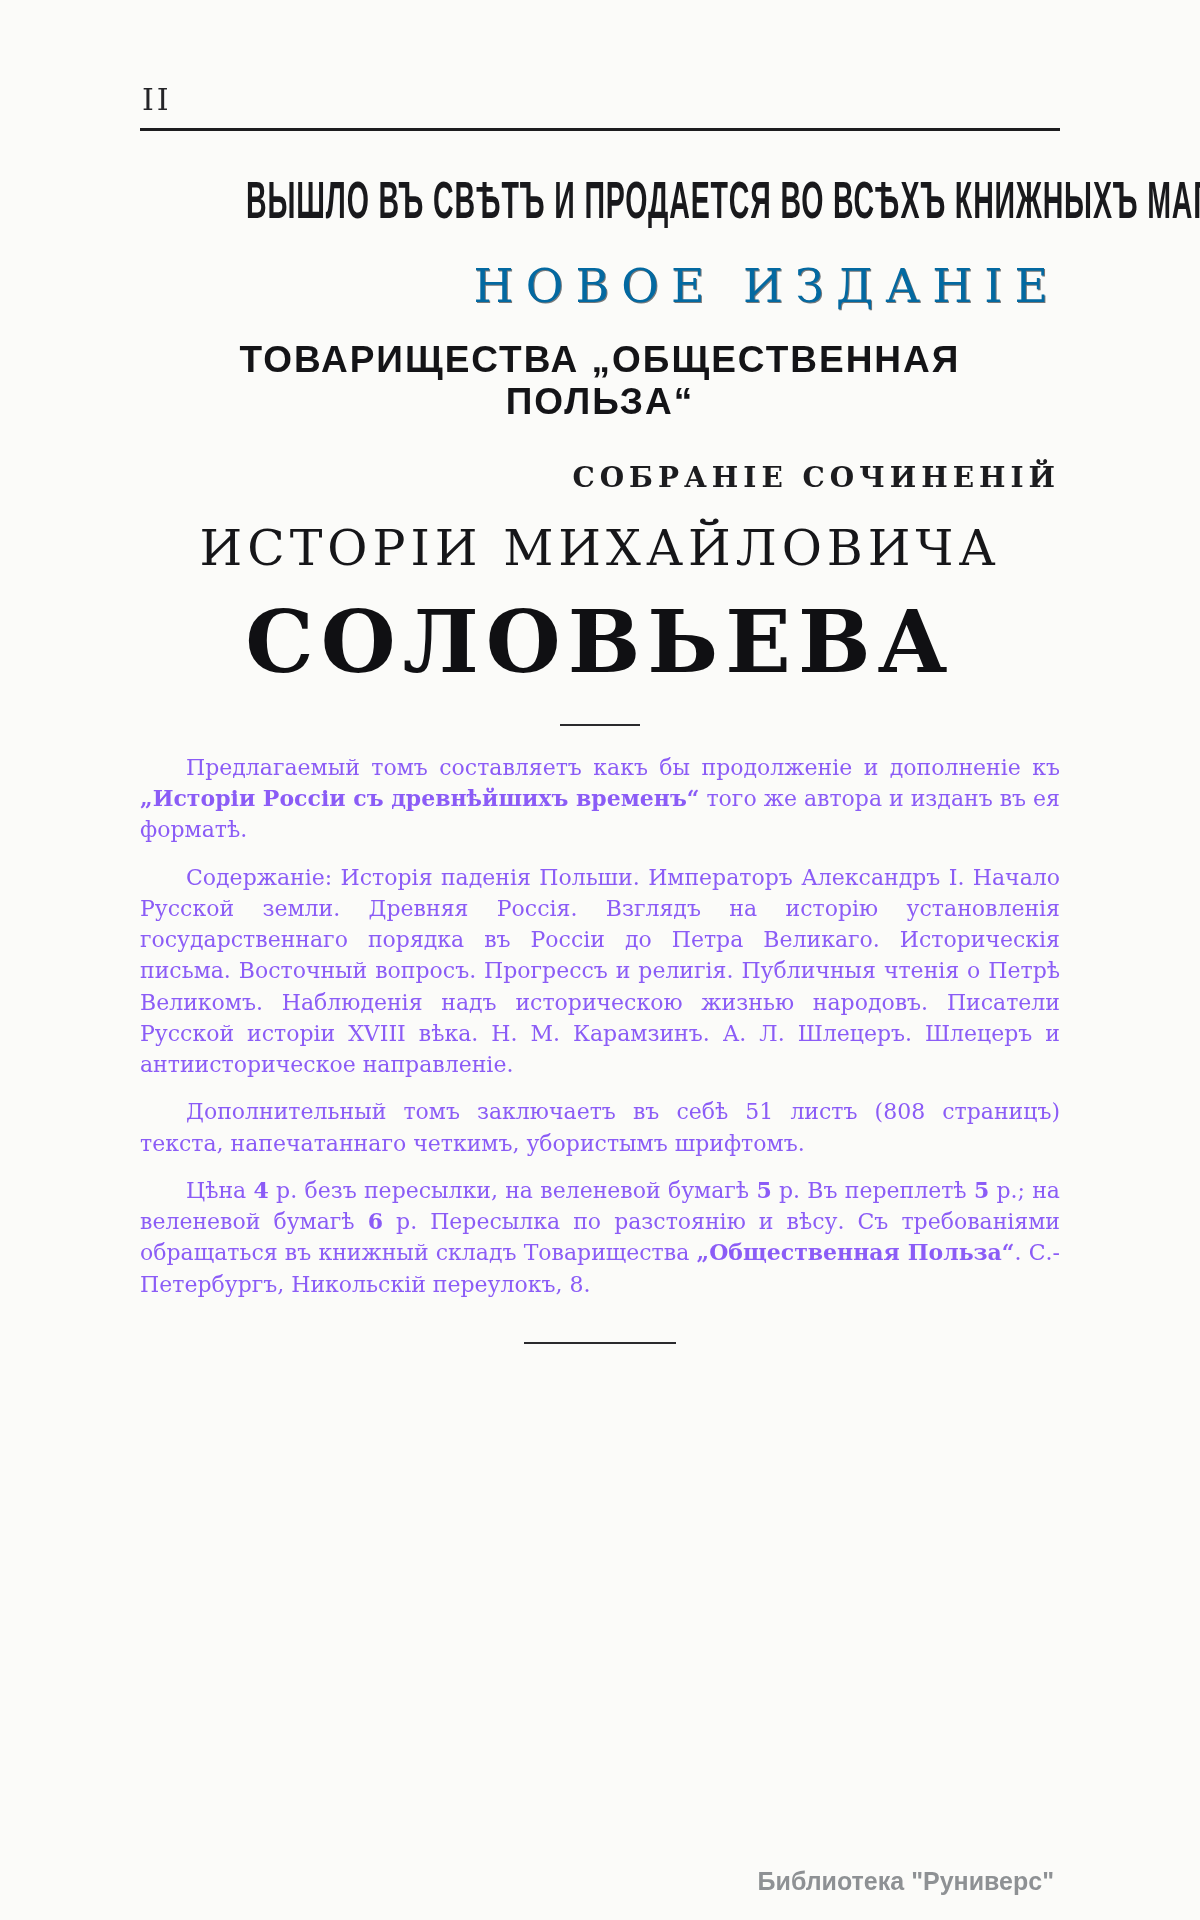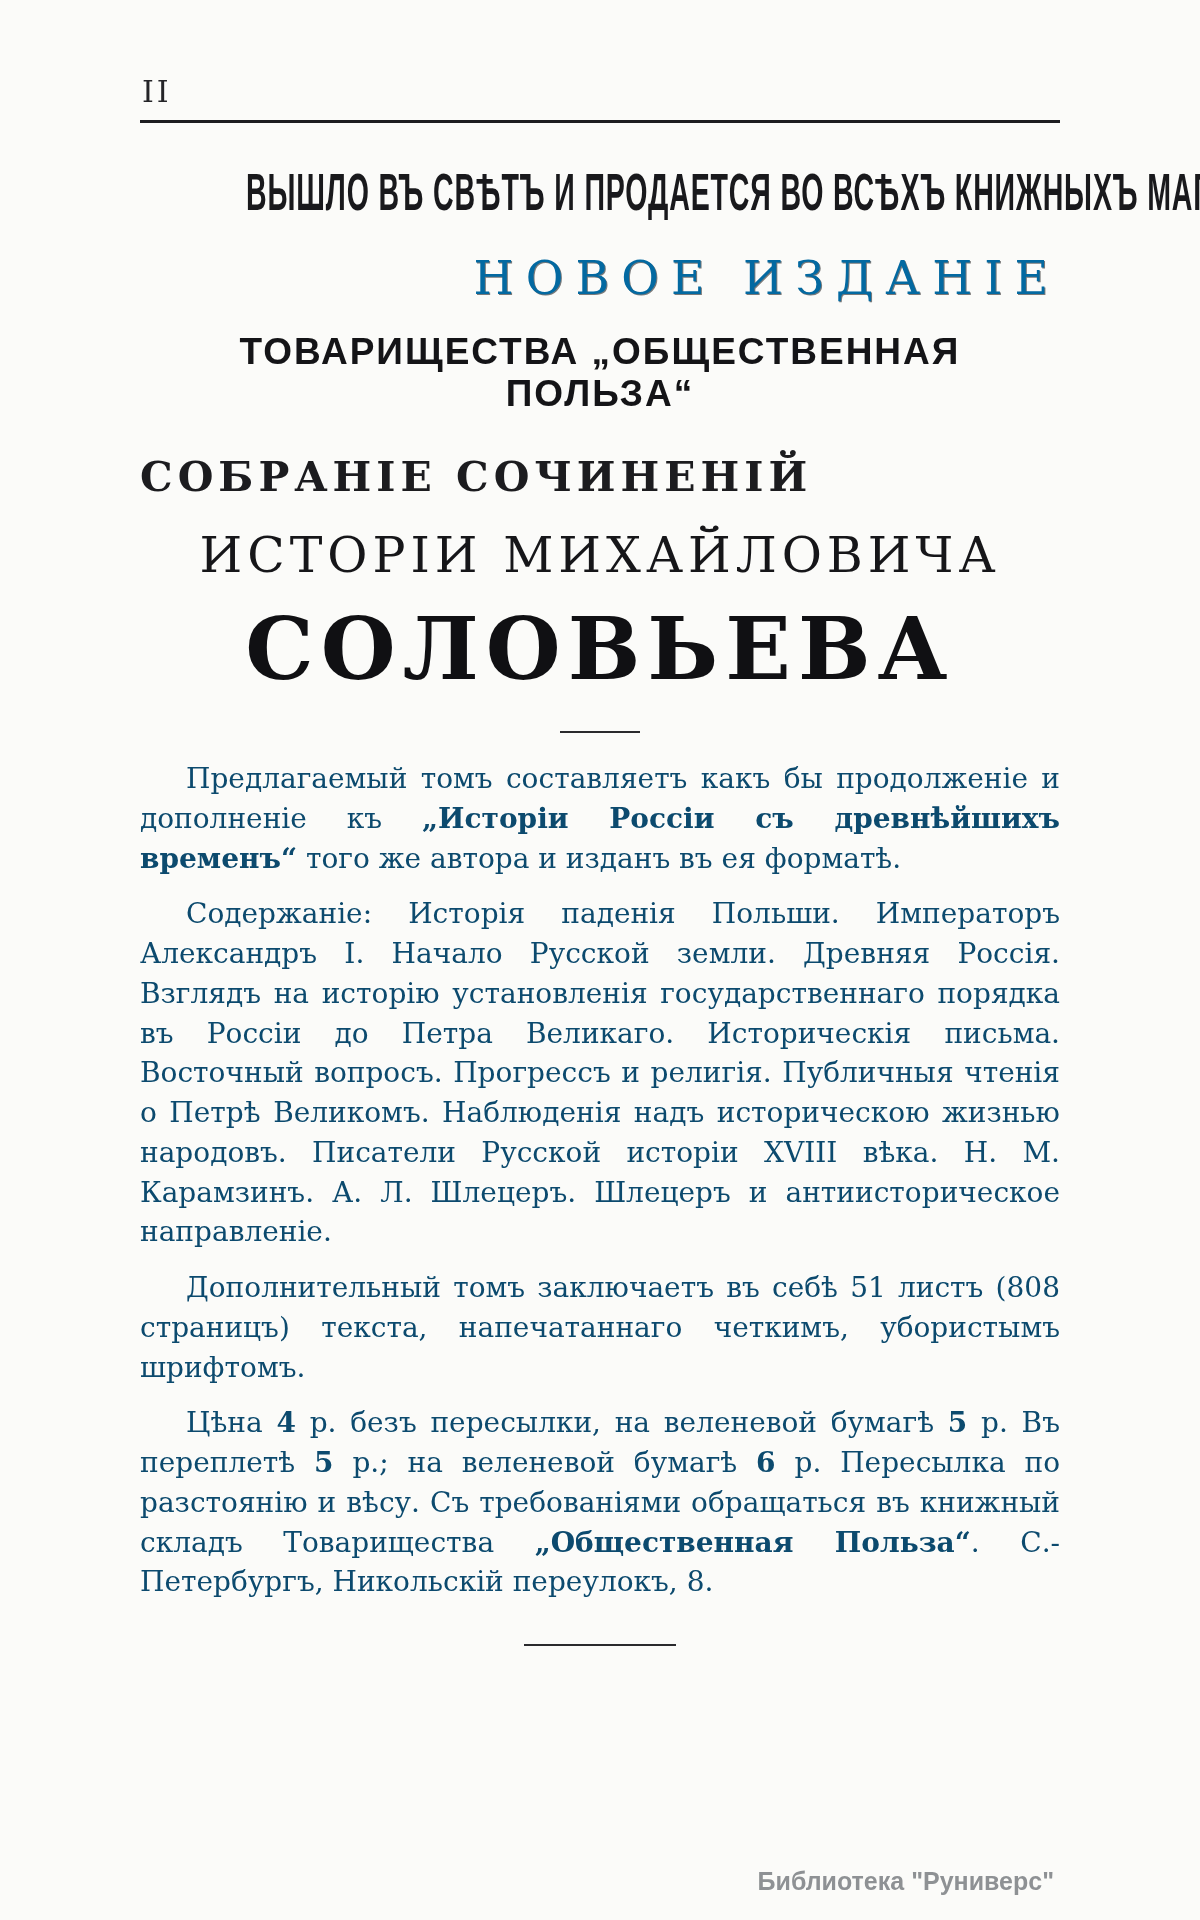--- a/index.html
+++ b/index.html
@@ -5,21 +5,21 @@
   * { box-sizing: border-box; }
   html, body { margin: 0; padding: 0; }
   body {
     width: 1200px; height: 1920px;
     background: #fbfbf9;
     color: #1b1b1d;
     font-family: "DejaVu Serif", serif;
     position: relative;
     overflow: hidden;
   }
-  .page { width: 920px; margin: 4px auto; padding-top: 68px; }
+  .page { width: 920px; margin: 12px auto; padding-top: 68px; }
 
   .header { position: relative; height: 36px; }
   .page-number {
     position: absolute; left: 2px; top: 2px;
     font-size: 30px; letter-spacing: 3px; color: #242428;
   }
   .running-title {
     text-align: center; font-size: 25px; letter-spacing: 17px;
     padding-left: 17px; color: #202024;
   }
@@ -37,42 +37,42 @@
     text-align: right; margin-top: 32px;
     font-size: 46px; letter-spacing: 12px; font-weight: 400;
     color: #0369a1; text-shadow: 1px 1px 0 #7a7a7a;
   }
   .m-line3 {
     text-align: center; margin-top: 26px;
     font-family: "Liberation Sans", sans-serif; font-weight: 700;
     font-size: 37px; letter-spacing: 2px; color: #141417;
   }
   .m-line4 {
-    text-align: left; margin-top: 38px;
-    font-size: 41px; font-weight: 700; letter-spacing: 5px; color: #1c1c1f;
+    text-align: right; margin-top: 38px;
+    font-size: 28px; font-weight: 700; letter-spacing: 5px; color: #1c1c1f;
   }
   .m-line5 {
     text-align: center; margin-top: 26px;
     font-size: 49px; letter-spacing: 5px; color: #161619;
   }
   .m-line6 {
     text-align: center; margin-top: 14px;
     font-size: 86px; font-weight: 700; letter-spacing: 7px; color: #101013;
   }
   .subtitle { text-align: center; margin-top: 40px; font-size: 27px; }
   .subtitle .b {
     font-family: "Liberation Sans", sans-serif; font-weight: 700; font-size: 26px;
   }
   .divider {
     width: 80px; border: 0; border-top: 2px solid #2a2a2d;
     margin: 32px auto 0 auto;
   }
   .bodytext {
-    margin-top: 26px; font-size: 28px; line-height: 1.42;
-    text-align: justify; color: #0c4a6e;
+    margin-top: 26px; font-size: 22px; line-height: 1.42;
+    text-align: justify; color: #8b5cf6;
   }
   .bodytext p { margin: 0 0 16px 0; text-indent: 46px; }
   .bodytext .b { font-weight: 700; }
   .divider2 {
     width: 152px; border: 0; border-top: 2px solid #2a2a2d;
     margin: 42px auto 0 auto;
   }
   .watermark {
     position: absolute; right: 146px; bottom: 24px;
     font-family: "Liberation Sans", sans-serif; font-weight: 700;

